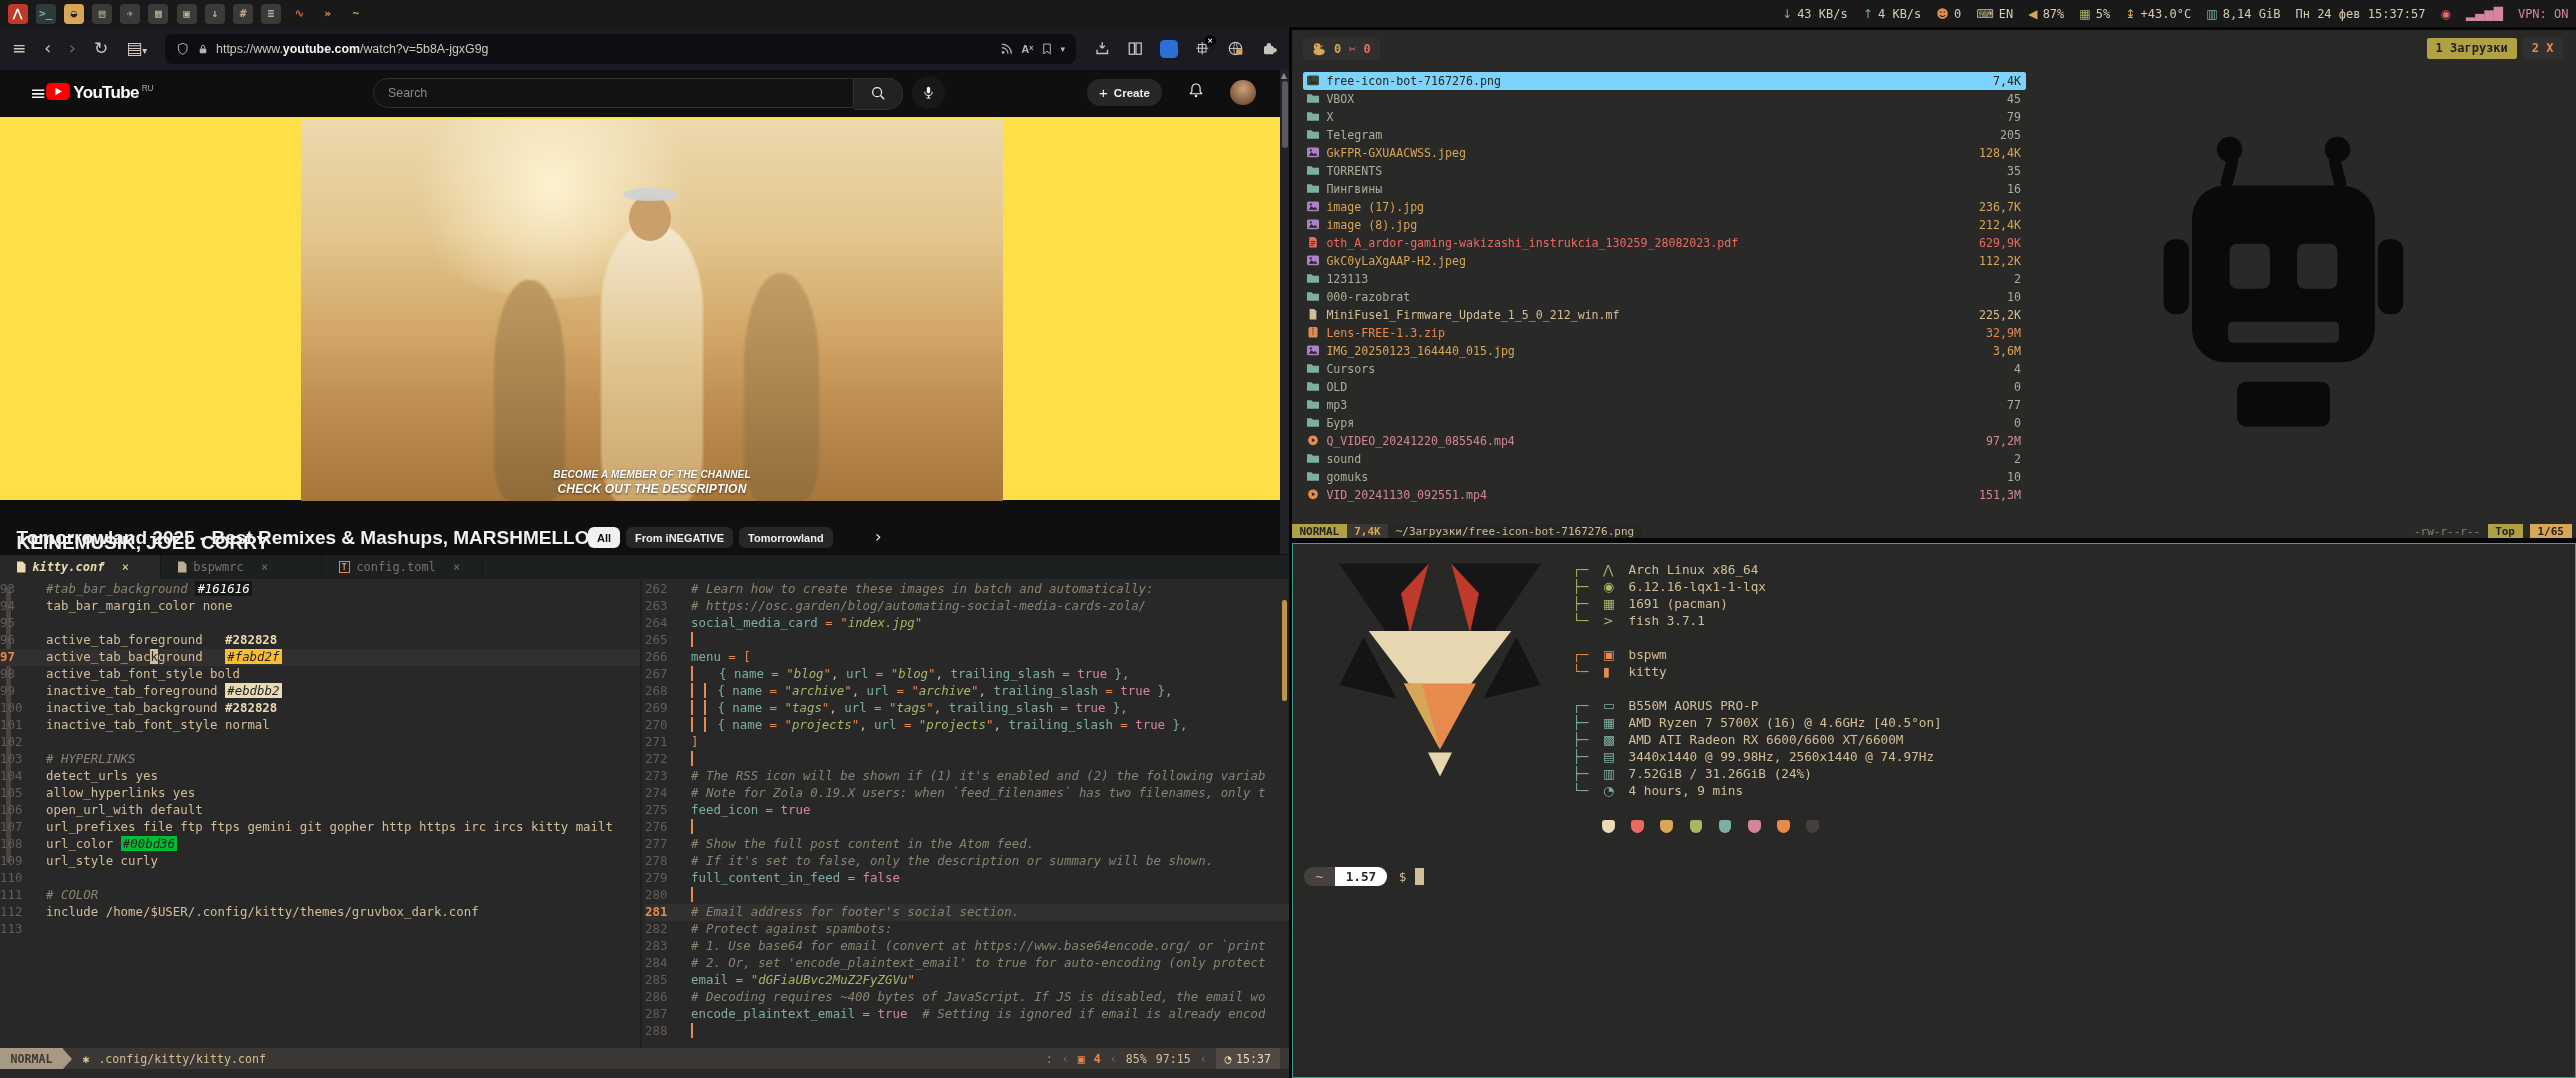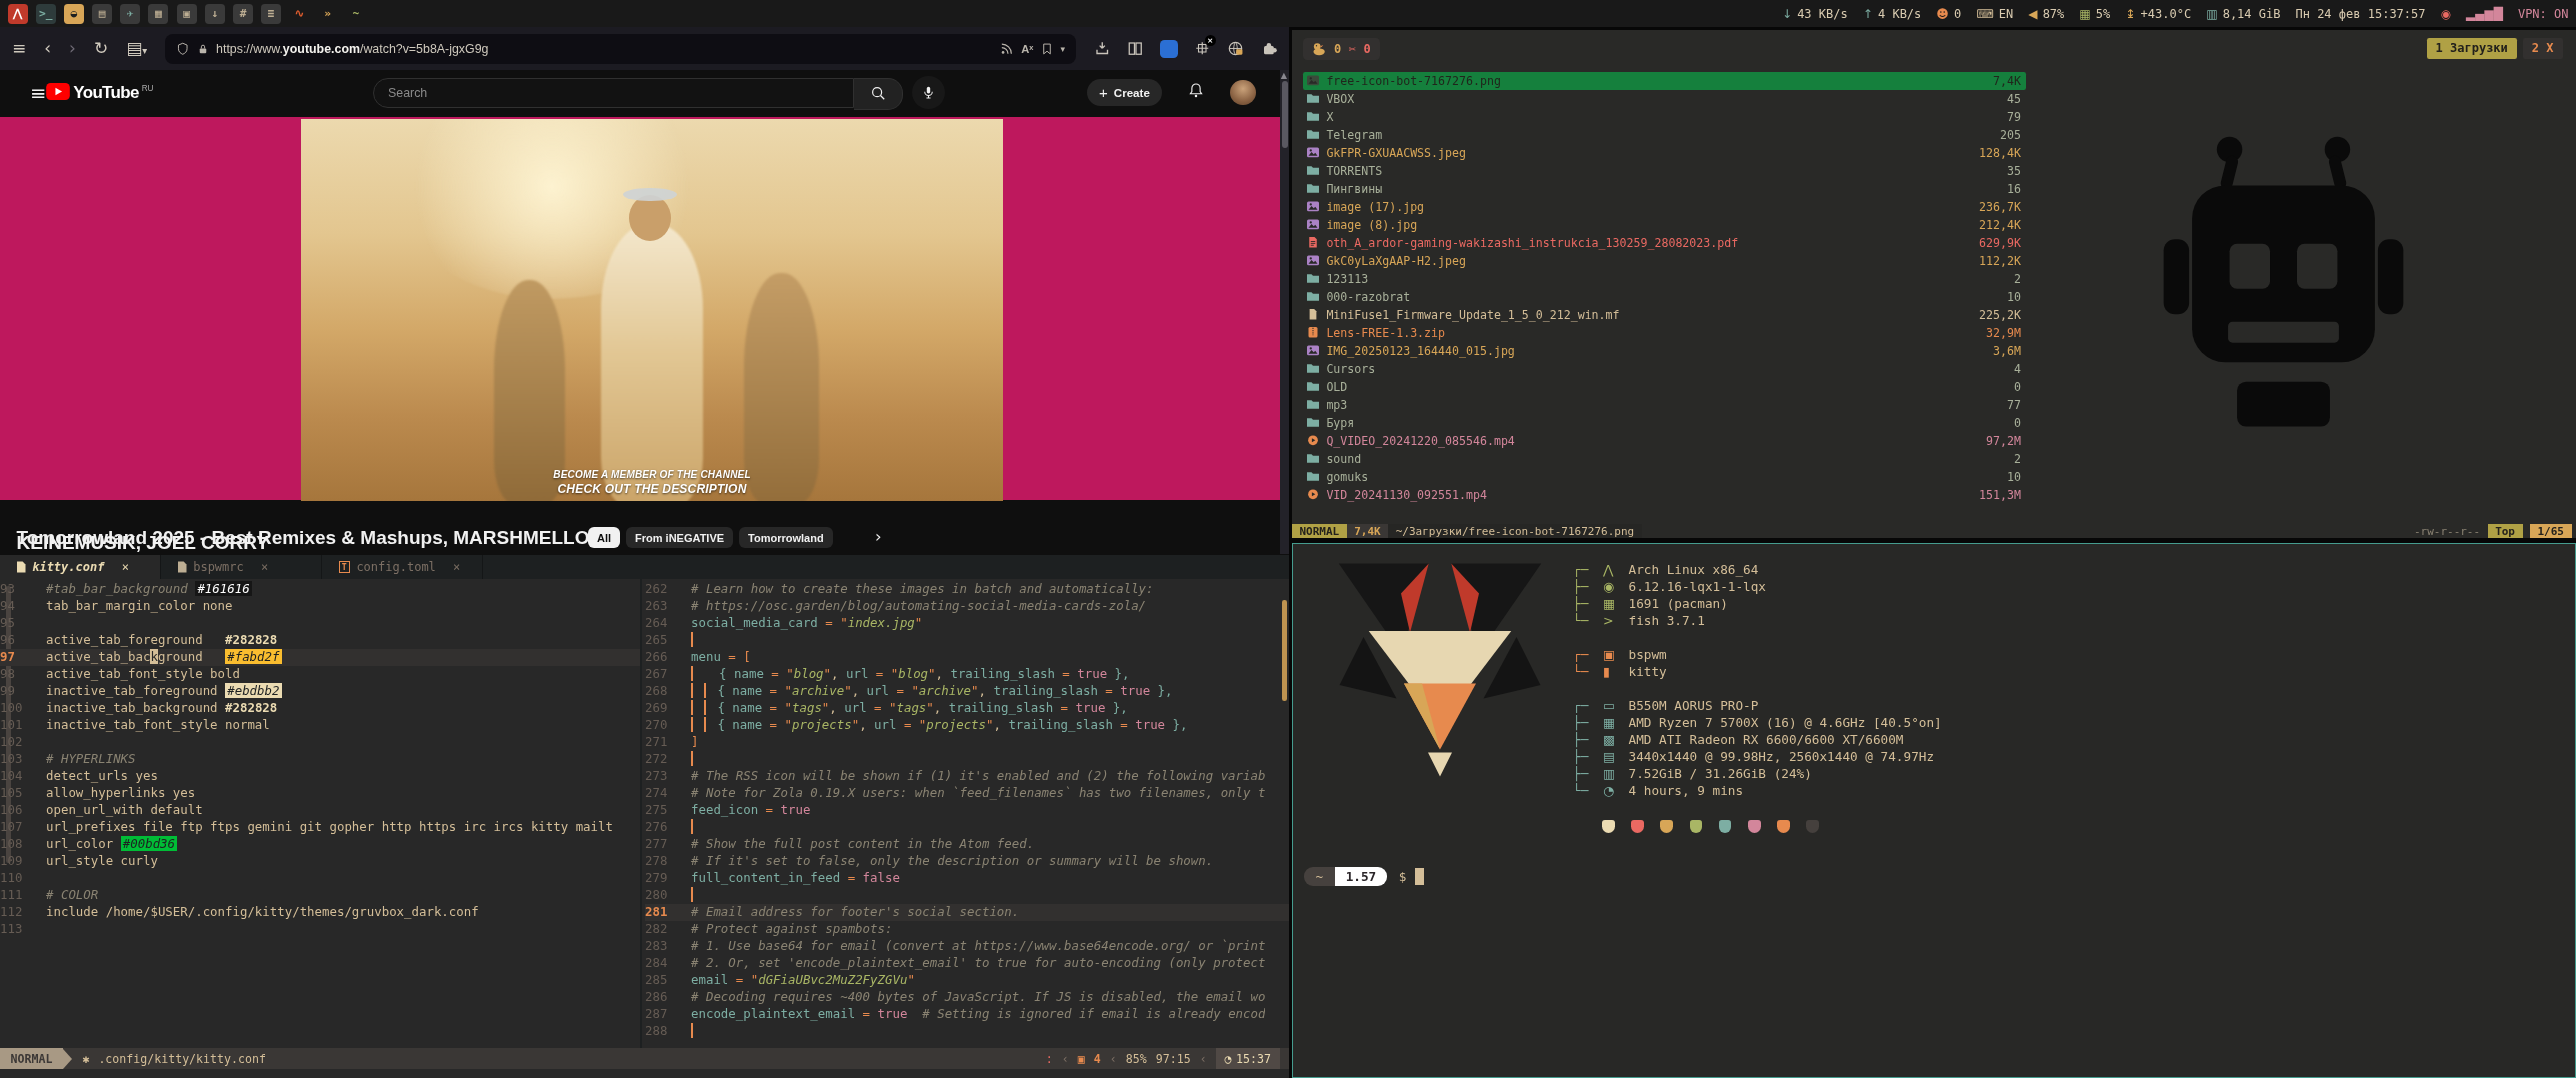--- a/index.html
+++ b/index.html
@@ -49,21 +49,21 @@
                 border-left:none;border-radius:0 15px 15px 0;display:flex;align-items:center;justify-content:center}
   #yt-mic{position:absolute;left:912px;top:6px;width:33px;height:33px;border-radius:50%;background:#181818;
           display:flex;align-items:center;justify-content:center}
   #yt-create{position:absolute;left:1087px;top:9px;height:27px;padding:0 12px;background:#272727;border-radius:13.5px;
              display:flex;align-items:center;gap:6px;color:#f1f1f1;font:bold 11.6px "Liberation Sans",sans-serif}
   #yt-bell{position:absolute;left:1187px;top:10.5px}
   #yt-avatar{position:absolute;left:1230px;top:9.7px;width:25.5px;height:25.5px;border-radius:50%;
              background:radial-gradient(circle at 50% 35%,#caa27a 0%,#8a6243 60%,#5d4029 100%)}
 
   
-  #player{position:absolute;left:0;top:90px;width:1289px;height:383px;background:#be185d}
+  #player{position:absolute;left:0;top:90px;width:1289px;height:383px;background:#fde047}
   #videobox{position:absolute;left:301px;top:1.5px;width:702px;height:382px;overflow:hidden;
             background:linear-gradient(180deg,#ecd9ae 0%,#e3c68f 30%,#d3a868 55%,#bb8a4e 78%,#a6763c 100%)}
   .vfig{position:absolute;filter:blur(1.1px)}
   #vf-sun{left:90px;top:-45px;width:322px;height:225px;border-radius:50%;
           background:radial-gradient(circle,rgba(255,246,214,.9) 0%,rgba(255,240,200,0) 70%)}
   #vf-left{left:193px;top:161px;width:71px;height:225px;border-radius:48% 48% 30% 30%/40% 40% 20% 20%;
            background:linear-gradient(180deg,#c09a62,#8f6a38)}
   #vf-right{left:443px;top:154px;width:75px;height:232px;border-radius:48% 48% 30% 30%/40% 40% 20% 20%;
             background:linear-gradient(180deg,#c49d66,#936d3a)}
   #vf-center{left:300px;top:105px;width:102px;height:285px;border-radius:46% 46% 32% 32%/30% 30% 18% 18%;
@@ -146,21 +146,21 @@
   .yrow{display:flex;align-items:center;height:18px;font:11.6px "DejaVu Sans Mono",monospace;padding:0 4.5px;border-radius:2.2px}
   .yrow .fic{width:12.7px;height:11.2px;margin-right:6.7px;flex:none}
   .yrow .fname{flex:1;white-space:nowrap;overflow:hidden}
   .yrow .fsize{margin-left:9px}
   .t-folder{color:#a8b09a}.t-folder .fic{color:#7daea3}
   .t-image{color:#d8a657}.t-image .fic{color:#ab82c5}
   .t-pdf{color:#ea6962}.t-pdf .fic{color:#ea6962}
   .t-file{color:#d4be98}.t-file .fic{color:#d4be98}
   .t-zip{color:#e78a4e}.t-zip .fic{color:#e78a4e}
   .t-video{color:#d3869b}.t-video .fic{color:#e78a4e}
-  .yrow.sel{background:#15803d;color:#20261c}
+  .yrow.sel{background:#7dd3fc;color:#20261c}
   .yrow.sel .fic{color:#3a4a3a}
   #yz-status{position:absolute;left:0;top:494px;width:1284px;height:14.2px;display:flex;align-items:center;
              font:bold 11px "DejaVu Sans Mono",monospace}
   #yz-mode{background:#b0a145;color:#23211c;padding:0 7.5px;height:14.2px;display:flex;align-items:center}
   #yz-size{background:#3a3735;color:#d8a657;padding:0 7.5px;height:14.2px;display:flex;align-items:center}
   #yz-path{background:#262624;color:#d4be98;padding:0 7.5px;height:14.2px;display:flex;align-items:center;font-weight:normal}
   #yz-right{margin-left:auto;display:flex;align-items:center;gap:7.5px;padding-right:4.5px}
   #yz-perms{color:#8a8272;font-weight:normal}
   #yz-pos{background:#b0a145;color:#23211c;padding:0 7.5px;height:14.2px;display:flex;align-items:center}
   #yz-idx{background:#d8a657;color:#23211c;padding:0 7.5px;height:14.2px;display:flex;align-items:center}

